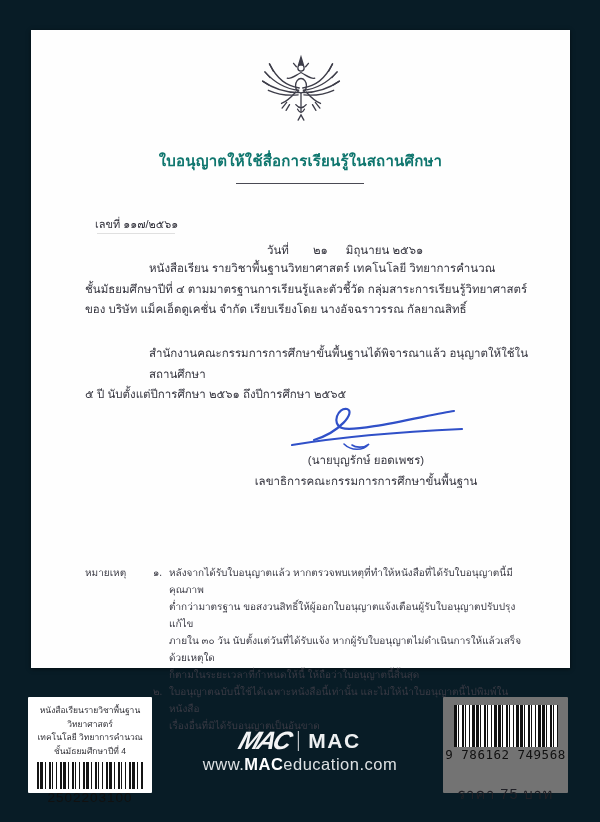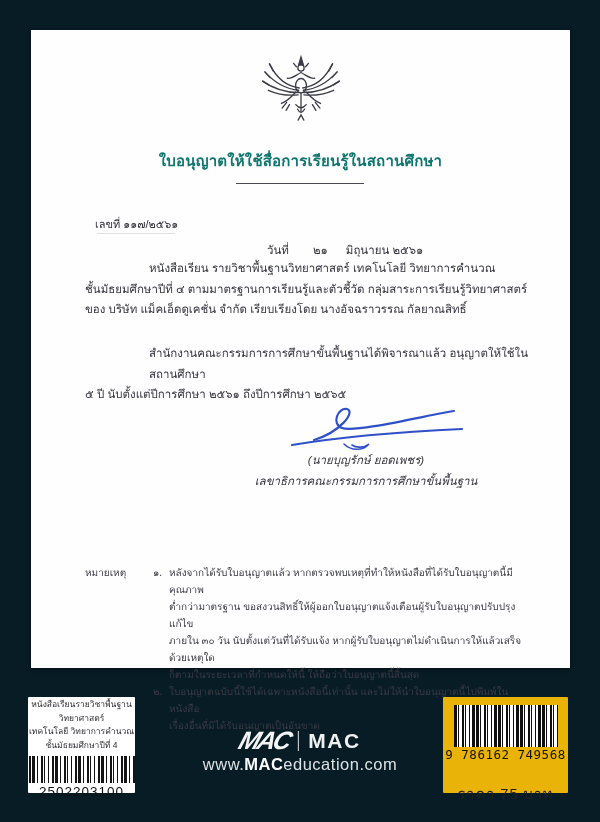--- a/index.html
+++ b/index.html
@@ -29,33 +29,33 @@
   .dateline{position:absolute;left:236px;top:211px;font-size:11.5px;}
   .dateline .d-label{margin-right:24px;}
   .dateline .d-day{margin-right:18px;}
   .bodyblock{position:absolute;left:54px;width:452px;font-size:11.5px;line-height:20.5px;color:#35353f;}
   .bodyblock .indent{padding-left:64px;}
   .b1{top:228px;}
   .b2{top:313px;}
   .signature-wrap{position:absolute;left:253px;top:374px;width:190px;height:50px;}
   .signer{
     position:absolute;left:185px;top:420px;width:300px;text-align:center;
-    font-size:11.5px;line-height:20.5px;color:#35353f;font-style:italic;
+    font-size:11.5px;line-height:20.5px;color:#35353f;
   }
   .notes{position:absolute;left:54px;top:534px;width:452px;font-size:10px;line-height:17px;color:#3a3a44;}
   .notes-label{position:absolute;left:0;top:0;}
   .note-items{position:absolute;left:68px;top:0;width:384px;}
   .note{display:flex;}
   .note-num{width:16px;flex:0 0 16px;}
   .note-lines{flex:1;}
   
   .leftbox{
-    position:absolute;left:28px;top:697px;width:107px;height:96px;
+    position:absolute;left:28px;top:697px;width:124px;height:96px;
     background:#fff;border-radius:1px;text-align:center;
-    padding-top:1px;box-sizing:border-box;color:#222;
+    padding-top:7px;box-sizing:border-box;color:#222;
   }
   .leftbox .book-line{font-size:8.5px;line-height:13.5px;color:#2a2a30;}
   .barcode-small{
     width:106px;height:27px;margin:4px auto 0;
     background:repeating-linear-gradient(90deg,
       #141414 0 2px,#fff 2px 3px,#141414 3px 6px,#fff 6px 8px,
       #141414 8px 9px,#fff 9px 12px,#141414 12px 14px,#fff 14px 15px,
       #141414 15px 16px,#fff 16px 19px,#141414 19px 20px,#fff 20px 23px);
   }
   .barcode-num{font-size:13.5px;letter-spacing:1px;color:#111;margin-top:1px;}
@@ -68,21 +68,21 @@
     display:inline-block;font-size:25px;font-weight:900;font-style:italic;
     transform:skewX(-18deg);letter-spacing:-2.5px;color:#f3f4f5;margin-right:9px;
   }
   .brand-divider{display:inline-block;width:1.5px;height:20px;background:#dfe2e4;margin-right:9px;}
   .brand-bold{font-size:21px;font-weight:700;color:#eef0f1;letter-spacing:1.5px;}
   .brand-light{font-size:21px;font-weight:300;color:#c3c9cd;letter-spacing:1.5px;}
   .brand-web{font-size:16.5px;font-weight:300;color:#dde1e3;letter-spacing:.5px;}
   .brand-web b{color:#ffffff;font-weight:700;}
   .rightbox{
     position:absolute;left:443px;top:697px;width:125px;height:96px;
-    background:#eab308;border-radius:1px;text-align:center;
+    background:#737373;border-radius:1px;text-align:center;
     padding-top:6px;box-sizing:border-box;color:#1b1b1b;
   }
   .barcode-large{
     width:104px;height:42px;margin:2px auto 0;
     background:repeating-linear-gradient(90deg,
       #101010 0 3px,#fff 3px 4px,#101010 4px 5px,#fff 5px 8px,
       #101010 8px 10px,#fff 10px 11px,#101010 11px 12px,#fff 12px 15px,
       #101010 15px 16px,#fff 16px 18px,#101010 18px 21px,#fff 21px 22px);
   }
   .isbn-digits{

